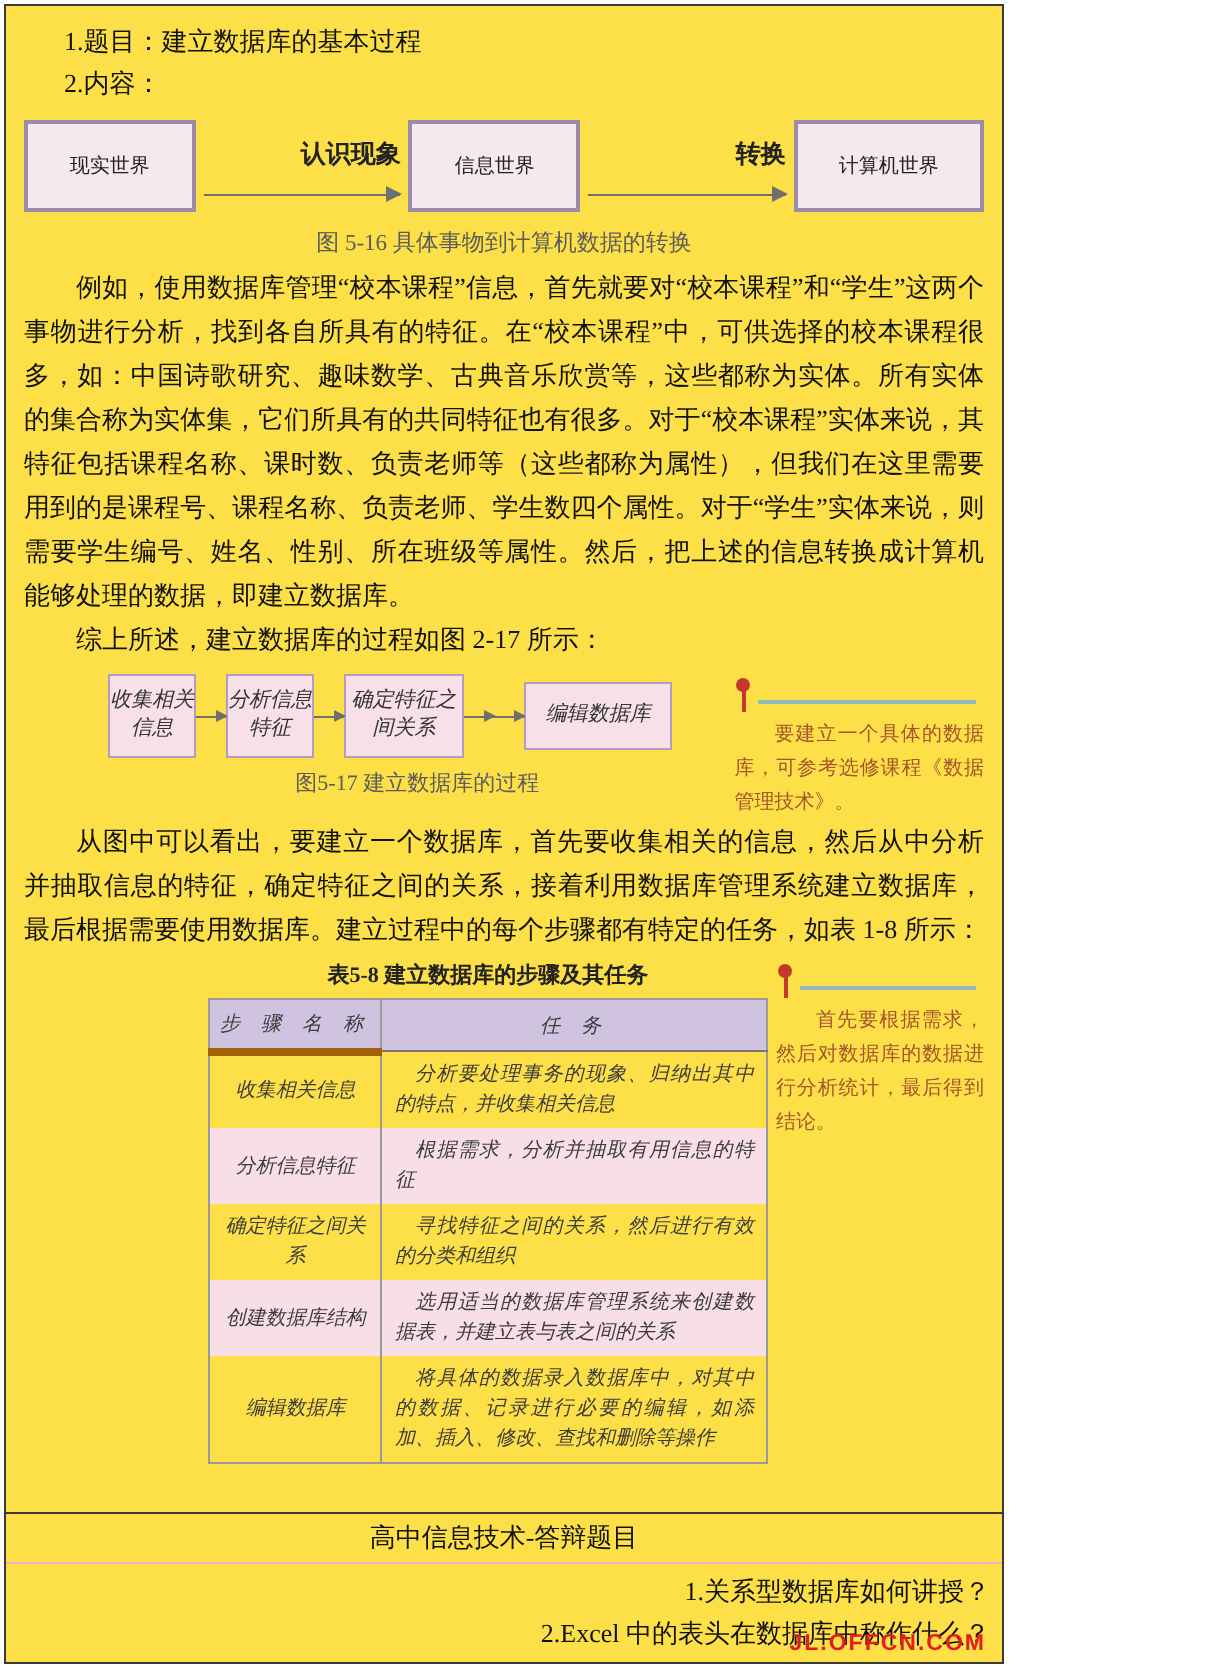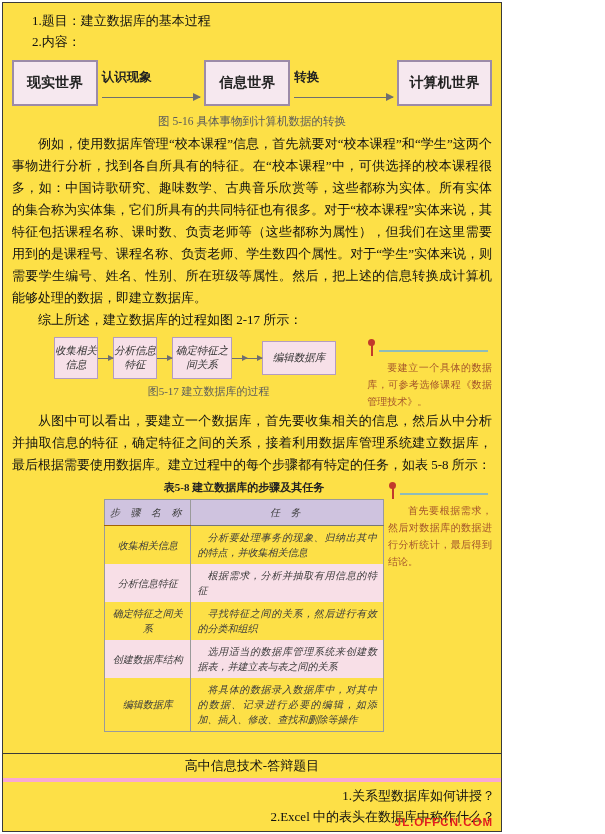--- a/index.html
+++ b/index.html
@@ -6,25 +6,25 @@
   html,body { width:605px; height:834px; background:#fff; overflow:hidden;
               font-family:"Liberation Serif","DejaVu Serif",serif; }
   .page { position:absolute; left:2px; top:2px; width:500px; height:830px;
           border:1px solid #3a3a3a; background:#fde047; display:flex; flex-direction:column; }
   .content { flex:1 1 auto; padding:7px 9px 0 9px; overflow:hidden; }
   .line { font-size:13px; line-height:21px; color:#111; padding-left:20px; }
   .para { font-size:13px; line-height:22px; color:#111; text-align:justify; text-indent:2em; }
 
   
   .fig16 { display:flex; justify-content:center; align-items:center; margin:8px 0 2px 0; }
-  .fbox { background:#f6e8ef; border:2px solid #9c8ba8; color:#222; font-weight:bold;
-          font-size:14px; text-align:center; display:flex; align-items:center; justify-content:center; }
+  .fbox { background:#f6e8ef; border:2px solid #9c8ba8; color:#222; font-weight:normal;
+          font-size:10px; text-align:center; display:flex; align-items:center; justify-content:center; }
   .fbox.b16 { width:92px; height:46px; }
   .fbox.b16w { width:102px; height:46px; }
-  .agroup { width:106px; display:flex; flex-direction:column; align-items:flex-start; margin:0 4px;font-family:Liberation Mono, monospace; }
+  .agroup { width:106px; display:flex; flex-direction:column; align-items:flex-end; margin:0 4px;font-family:Liberation Mono, monospace; }
   .alabel { font-size:12.5px; font-weight:bold; color:#222; margin-bottom:3px; }
   .arrow { position:relative; width:100%; height:1px; background:#6f6f6f; }
   .arrow::after { content:""; position:absolute; right:-1px; top:-3.5px; width:0; height:0;
                   border-left:8px solid #6f6f6f; border-top:4px solid transparent; border-bottom:4px solid transparent; }
   .agroup .arrow { margin-top:8px; }
   .caption { text-align:center; color:#5c5c5c; font-size:11.5px; margin:8px 0 4px 0; }
 
   
   .fig17-wrap { display:flex; margin-top:6px; }
   .fig17-left { margin-left:42px; width:352px; }
@@ -51,25 +51,25 @@
 
   
   .tbl-wrap { display:flex; margin-top:4px; }
   .tbl-left { margin-left:92px; width:382px; }
   .tbl-title { text-align:center; font-weight:bold; font-size:11px; color:#222; margin-bottom:4px; }
   table.t58 { width:100%; border-collapse:collapse; border:1px solid #9a9a9a; }
   table.t58 th, table.t58 td { font-size:10px; font-style:italic; color:#3c3c3c; vertical-align:middle; }
   table.t58 th { background:#cfc3df; font-weight:normal; height:26px; letter-spacing:4px; }
   table.t58 td { padding:4px 6px; line-height:15px; }
   td.step { width:31%; text-align:center; border-right:1px solid #9a9a9a; }
-  th.hstep { width:31%; border-right:1px solid #9a9a9a; border-bottom:1px solid #a16207; }
+  th.hstep { width:31%; border-right:1px solid #9a9a9a; border-bottom:4px solid #a16207; }
   th.htask { border-bottom:1px solid #777; }
   td.task { text-indent:1em; text-align:justify; }
   tr.pink td { background:#f8dfe7; }
-  .footer-title { border-top:1px solid #3a3a3a; border-bottom:4px solid #f9a8d4;
+  .footer-title { border-top:1px solid #3a3a3a; border-bottom:1px solid #f9a8d4;
                   text-align:center; font-size:13px; color:#111; padding:3px 0; flex:0 0 auto; }
   .qa { position:relative; flex:0 0 auto; padding:3px 6px 4px 6px; }
   .q { font-size:13px; line-height:21px; color:#111;text-align:right; }
   .watermark { position:absolute; right:8px; bottom:3px; color:#e41e1e; font-weight:bold;
                font-size:11.5px; letter-spacing:1px; font-family:"Liberation Sans",sans-serif; }
 </style>
 </head>
 <body>
 
 <div class="page">
@@ -116,21 +116,21 @@
           <div class="pin">
               <div class="pin-head"></div>
               <div class="pin-stem"></div>
             </div>
           <div class="tealine"></div>
         </div>
         <div class="note-text">要建立一个具体的数据库，可参考选修课程《数据管理技术》。</div>
       </div>
     </div>
 
-    <p class="para">从图中可以看出，要建立一个数据库，首先要收集相关的信息，然后从中分析并抽取信息的特征，确定特征之间的关系，接着利用数据库管理系统建立数据库，最后根据需要使用数据库。建立过程中的每个步骤都有特定的任务，如表 5-8 所示：</p>
+    <p class="para">从图中可以看出，要建立一个数据库，首先要收集相关的信息，然后从中分析并抽取信息的特征，确定特征之间的关系，接着利用数据库管理系统建立数据库，最后根据需要使用数据库。建立过程中的每个步骤都有特定的任务，如表 1-8 所示：</p>
 
     <div class="tbl-wrap">
       <div class="tbl-left">
         <div class="tbl-title">表5-8  建立数据库的步骤及其任务</div>
         <table class="t58">
           <thead>
             <tr>
               <th class="hstep">步 骤 名 称</th>
               <th class="htask">任  务</th>
             </tr>

